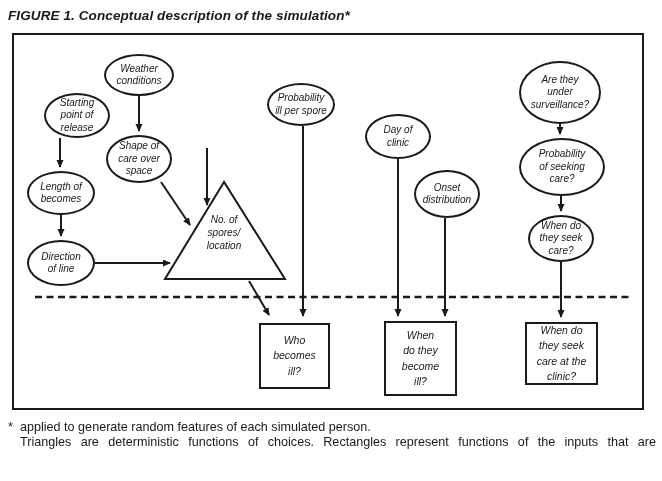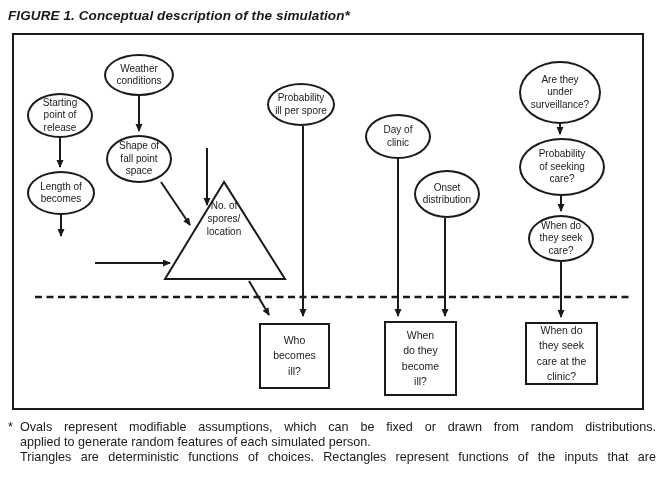--- a/index.html
+++ b/index.html
@@ -17,20 +17,21 @@
     position: absolute; left: 8px; top: 8px;
     font-size: 13.5px; font-weight: bold; letter-spacing: 0.1px;
     white-space: nowrap;
     font-style: italic;
   }
   .diagram-box {
     position: absolute; left: 12px; top: 33px;
     width: 632px; height: 377px;
     border: 2px solid var(--ink);
     background: var(--bg);
+    font-style: italic;
   }
   .diagram-box svg { position: absolute; left: 0; top: 0; }
   .node {
     position: absolute;
     display: flex; align-items: center; justify-content: center;
     text-align: center; white-space: pre-line;
     background: var(--bg); color: var(--ink);
   }
   .oval {
     border: 2px solid var(--ink); border-radius: 50%;
@@ -80,62 +81,63 @@
     <line x1="235" y1="246" x2="255" y2="280" stroke="#1a1a1a" stroke-width="2" marker-end="url(#arrow)"></line>
     <line x1="384" y1="124" x2="384" y2="281" stroke="#1a1a1a" stroke-width="2" marker-end="url(#arrow)"></line>
     <line x1="431" y1="183" x2="431" y2="281" stroke="#1a1a1a" stroke-width="2" marker-end="url(#arrow)"></line>
     <line x1="546" y1="89" x2="546" y2="99" stroke="#1a1a1a" stroke-width="2" marker-end="url(#arrow)"></line>
     <line x1="547" y1="161" x2="547" y2="176" stroke="#1a1a1a" stroke-width="2" marker-end="url(#arrow)"></line>
     <line x1="547" y1="227" x2="547" y2="282" stroke="#1a1a1a" stroke-width="2" marker-end="url(#arrow)"></line>
   </svg>
 
   <div class="node oval" style="left:90px;top:19px;width:70px;height:42px">Weather
 conditions</div>
-  <div class="node oval" style="left:13px;top:58px;width:66px;height:45px">Starting
+  <div class="node oval" style="left:30px;top:58px;width:66px;height:45px">Starting
 point of
 release</div>
   <div class="node oval" style="left:92px;top:100px;width:66px;height:48px">Shape of
-fall point
+care over
 space</div>
   <div class="node oval" style="left:253px;top:48px;width:68px;height:43px">Probability
 ill per spore</div>
   <div class="node oval" style="left:13px;top:136px;width:68px;height:44px">Length of
 becomes</div>
+  <div class="node oval" style="left:13px;top:205px;width:68px;height:46px">Direction
+of line</div>
   <div class="node oval" style="left:351px;top:79px;width:66px;height:45px">Day of
 clinic</div>
   <div class="node oval" style="left:400px;top:135px;width:66px;height:48px">Onset
 distribution</div>
   <div class="node oval" style="left:505px;top:26px;width:82px;height:63px">Are they
 under
 surveillance?</div>
   <div class="node oval" style="left:505px;top:103px;width:86px;height:58px">Probability
 of seeking
 care?</div>
   <div class="node oval" style="left:514px;top:180px;width:66px;height:47px">When do
 they seek
 care?</div>
 
-  <div class="tri-label" style="left:168px;top:164px;width:84px">No. of
+  <div class="tri-label" style="left:168px;top:178px;width:84px">No. of
 spores/
 location</div>
 
   <div class="node rect" style="left:245px;top:288px;width:71px;height:66px">Who
 becomes
 ill?</div>
   <div class="node rect" style="left:370px;top:286px;width:73px;height:75px">When
 do they
 become
 ill?</div>
   <div class="node rect" style="left:511px;top:287px;width:73px;height:63px">When do
 they seek
 care at the
 clinic?</div>
 
 </div>
 
 <div class="footnote">
   <div class="marker">*</div>
   <div class="ft-lines">
-    <div class="ft-line just">Ovals represent modifiable assumptions, which can be fixed or drawn from random distributions.</div>
     <div class="ft-line">applied to generate random features of each simulated person.</div>
     <div class="ft-line just">Triangles are deterministic functions of choices. Rectangles represent functions of the inputs that are</div>
   </div>
 </div>
 
 </body></html>

